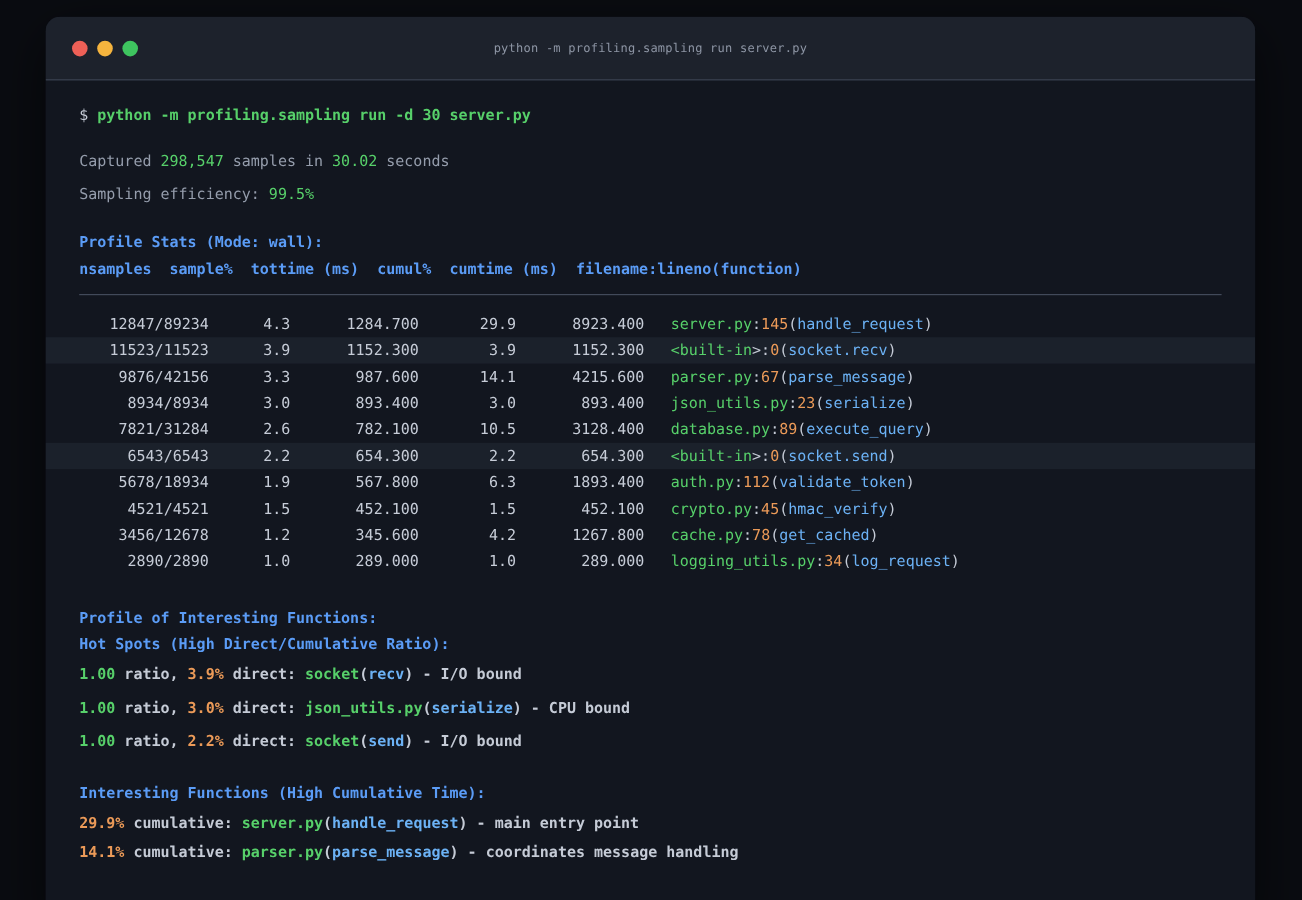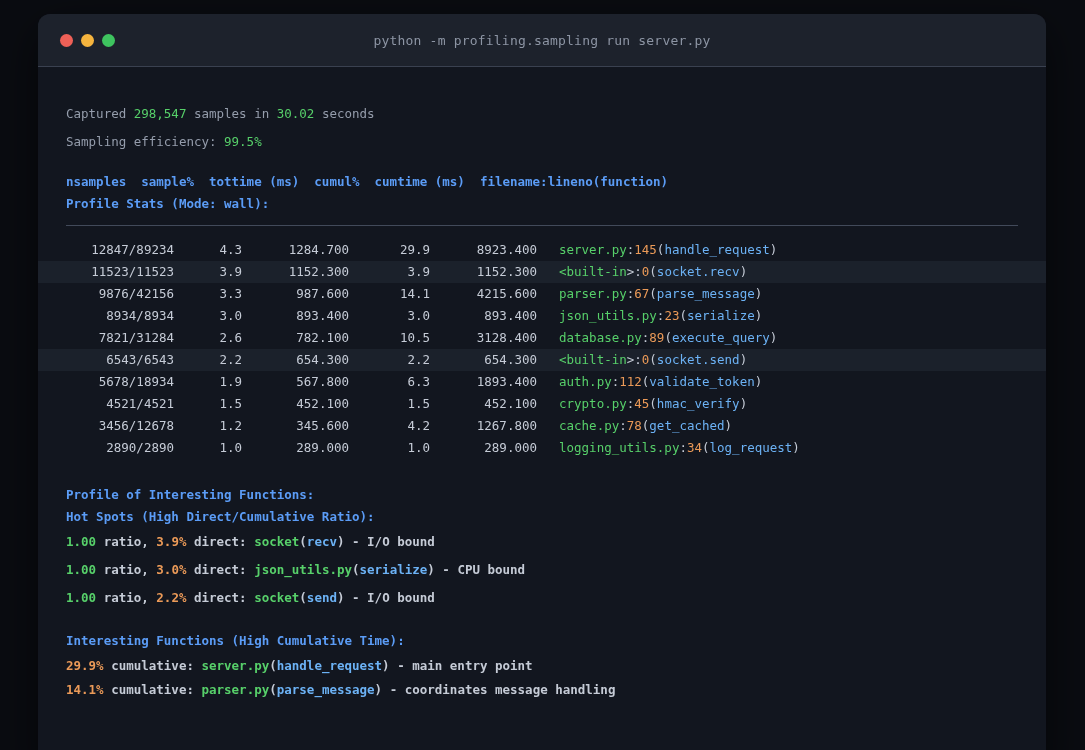--- a/index.html
+++ b/index.html
@@ -11,21 +11,21 @@
   html,body{margin:0;padding:0;background:var(--page-bg);}
   .stage{position:relative;width:1085px;height:750px;overflow:hidden;background:var(--page-bg);
          font-family:"DejaVu Sans Mono","Liberation Mono",monospace;}
   .window{position:absolute;left:38px;top:14px;width:1008px;height:760px;background:var(--window-bg);
           border-radius:12px;box-shadow:0 14px 48px rgba(0,0,0,.55);overflow:hidden;}
   .titlebar{height:52px;background:var(--titlebar-bg);border-bottom:1px solid var(--titlebar-border);
             display:flex;align-items:center;justify-content:center;position:relative;}
   .lights{position:absolute;left:22px;top:0;height:100%;display:flex;align-items:center;gap:8px;}
   .light{width:13px;height:13px;border-radius:50%;border:none;padding:0;cursor:pointer;}
   .light.red{background:var(--light-red);} .light.yellow{background:var(--light-yellow);} .light.green{background:var(--light-green);}
-  .title{color:var(--title-text);font-size:13px;letter-spacing:.2px;}
+  .title{color:var(--title-text);font-size:10px;letter-spacing:.2px;}
   .body{padding:19px 28px 0;font-size:12.5px;color:var(--bright);}
   .line{height:20px;line-height:20px;white-space:pre;}
   .b{font-weight:bold;}
   .c-dim{color:var(--dim);} .c-bright{color:var(--bright);} .c-green{color:var(--green);}
   .c-orange{color:var(--orange);} .c-blue{color:var(--blue);} .c-hblue{color:var(--header-blue);}
   #stats{margin-top:18px;} #stats .line + .line{margin-top:8px;}
   #profile-head{margin-top:20px;} #profile-head .line + .line{margin-top:2px;}
   .table-divider{margin-top:11px;height:0;border-top:1px solid var(--divider);}
   #profile-table{margin-top:13px;}
   .trow{height:22px;line-height:22px;margin:0 -28px;padding:0 12px;white-space:pre;display:flex;}
@@ -48,27 +48,30 @@
     <div class="titlebar">
       <div class="lights">
         <button class="light red"></button>
         <button class="light yellow"></button>
         <button class="light green"></button>
       </div>
       <div class="title">python -m profiling.sampling run server.py</div>
     </div>
 
     <div class="body">
+      <div id="cmd">
+          <div class="line"><span class="c-bright">$ </span><span class="c-green b">python -m profiling.sampling run -d 30 server.py</span></div>
+        </div>
       <div id="stats">
           <div class="line"><span class="c-dim">Captured </span><span class="c-green">298,547</span><span class="c-dim"> samples in </span><span class="c-green">30.02</span><span class="c-dim"> seconds</span></div>
           <div class="line"><span class="c-dim">Sampling efficiency: </span><span class="c-green">99.5%</span></div>
         </div>
       <div id="profile-head">
+          <div class="line"><span class="c-hblue b">Profile Stats (Mode: wall):</span></div>
           <div class="line"><span class="c-hblue b">nsamples  sample%  tottime (ms)  cumul%  cumtime (ms)  filename:lineno(function)</span></div>
-          <div class="line"><span class="c-hblue b">Profile Stats (Mode: wall):</span></div>
         </div>
       <div class="table-divider"></div>
       <div id="profile-table">
           <div class="trow"><span class="cell cell-0">12847/89234</span><span class="cell cell-1">4.3</span><span class="cell cell-2">1284.700</span><span class="cell cell-3">29.9</span><span class="cell cell-4">8923.400</span><span class="cell fn"><span class="c-green">server.py</span><span class="c-bright">:</span><span class="c-orange">145</span><span class="c-bright">(</span><span class="c-blue">handle_request</span><span class="c-bright">)</span></span></div>
           <div class="trow hl"><span class="cell cell-0">11523/11523</span><span class="cell cell-1">3.9</span><span class="cell cell-2">1152.300</span><span class="cell cell-3">3.9</span><span class="cell cell-4">1152.300</span><span class="cell fn"><span class="c-green">&lt;built-in</span><span class="c-bright">&gt;:</span><span class="c-orange">0</span><span class="c-bright">(</span><span class="c-blue">socket.recv</span><span class="c-bright">)</span></span></div>
           <div class="trow"><span class="cell cell-0">9876/42156</span><span class="cell cell-1">3.3</span><span class="cell cell-2">987.600</span><span class="cell cell-3">14.1</span><span class="cell cell-4">4215.600</span><span class="cell fn"><span class="c-green">parser.py</span><span class="c-bright">:</span><span class="c-orange">67</span><span class="c-bright">(</span><span class="c-blue">parse_message</span><span class="c-bright">)</span></span></div>
           <div class="trow"><span class="cell cell-0">8934/8934</span><span class="cell cell-1">3.0</span><span class="cell cell-2">893.400</span><span class="cell cell-3">3.0</span><span class="cell cell-4">893.400</span><span class="cell fn"><span class="c-green">json_utils.py</span><span class="c-bright">:</span><span class="c-orange">23</span><span class="c-bright">(</span><span class="c-blue">serialize</span><span class="c-bright">)</span></span></div>
           <div class="trow"><span class="cell cell-0">7821/31284</span><span class="cell cell-1">2.6</span><span class="cell cell-2">782.100</span><span class="cell cell-3">10.5</span><span class="cell cell-4">3128.400</span><span class="cell fn"><span class="c-green">database.py</span><span class="c-bright">:</span><span class="c-orange">89</span><span class="c-bright">(</span><span class="c-blue">execute_query</span><span class="c-bright">)</span></span></div>
           <div class="trow hl"><span class="cell cell-0">6543/6543</span><span class="cell cell-1">2.2</span><span class="cell cell-2">654.300</span><span class="cell cell-3">2.2</span><span class="cell cell-4">654.300</span><span class="cell fn"><span class="c-green">&lt;built-in</span><span class="c-bright">&gt;:</span><span class="c-orange">0</span><span class="c-bright">(</span><span class="c-blue">socket.send</span><span class="c-bright">)</span></span></div>
           <div class="trow"><span class="cell cell-0">5678/18934</span><span class="cell cell-1">1.9</span><span class="cell cell-2">567.800</span><span class="cell cell-3">6.3</span><span class="cell cell-4">1893.400</span><span class="cell fn"><span class="c-green">auth.py</span><span class="c-bright">:</span><span class="c-orange">112</span><span class="c-bright">(</span><span class="c-blue">validate_token</span><span class="c-bright">)</span></span></div>

